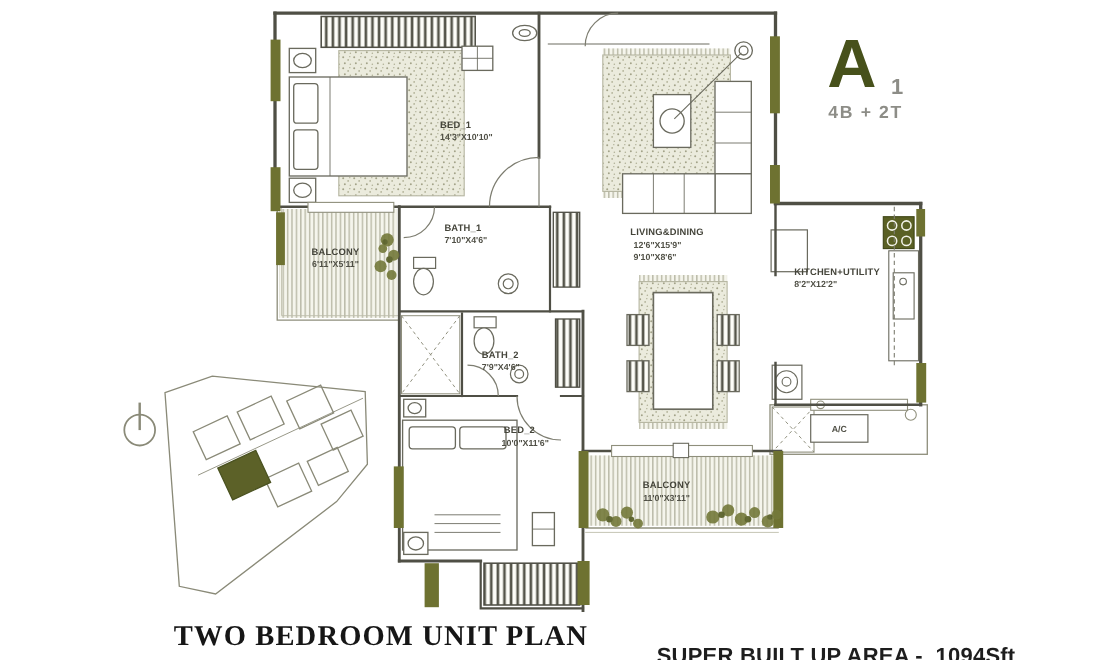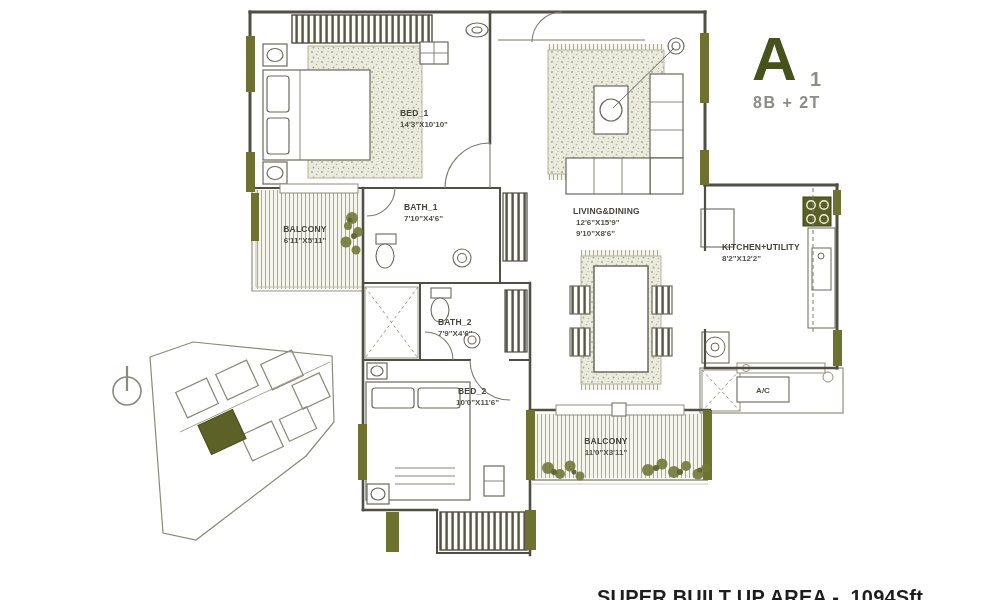--- a/index.html
+++ b/index.html
@@ -312,18 +312,19 @@
     <text class="rl" x="606" y="444" text-anchor="middle">BALCONY</text>
     <text class="rl2" x="606" y="455" text-anchor="middle">11'0"X3'11"</text>
 
     <text class="rl2" x="763" y="393" text-anchor="middle">A/C</text>
   </g>
 </svg>
 
 <div class="badge">
   <span class="big-a">A</span>
   <span class="unit-no">1</span>
-  <span class="config">8B + 2T</span>
+  <span class="config">4B + 2T</span>
 </div>
 
+<div class="plan-title">TWO BEDROOM UNIT PLAN</div>
 <div class="area-label">SUPER BUILT UP AREA -  1094Sft</div>
 
 </div>
 
 </body></html>

